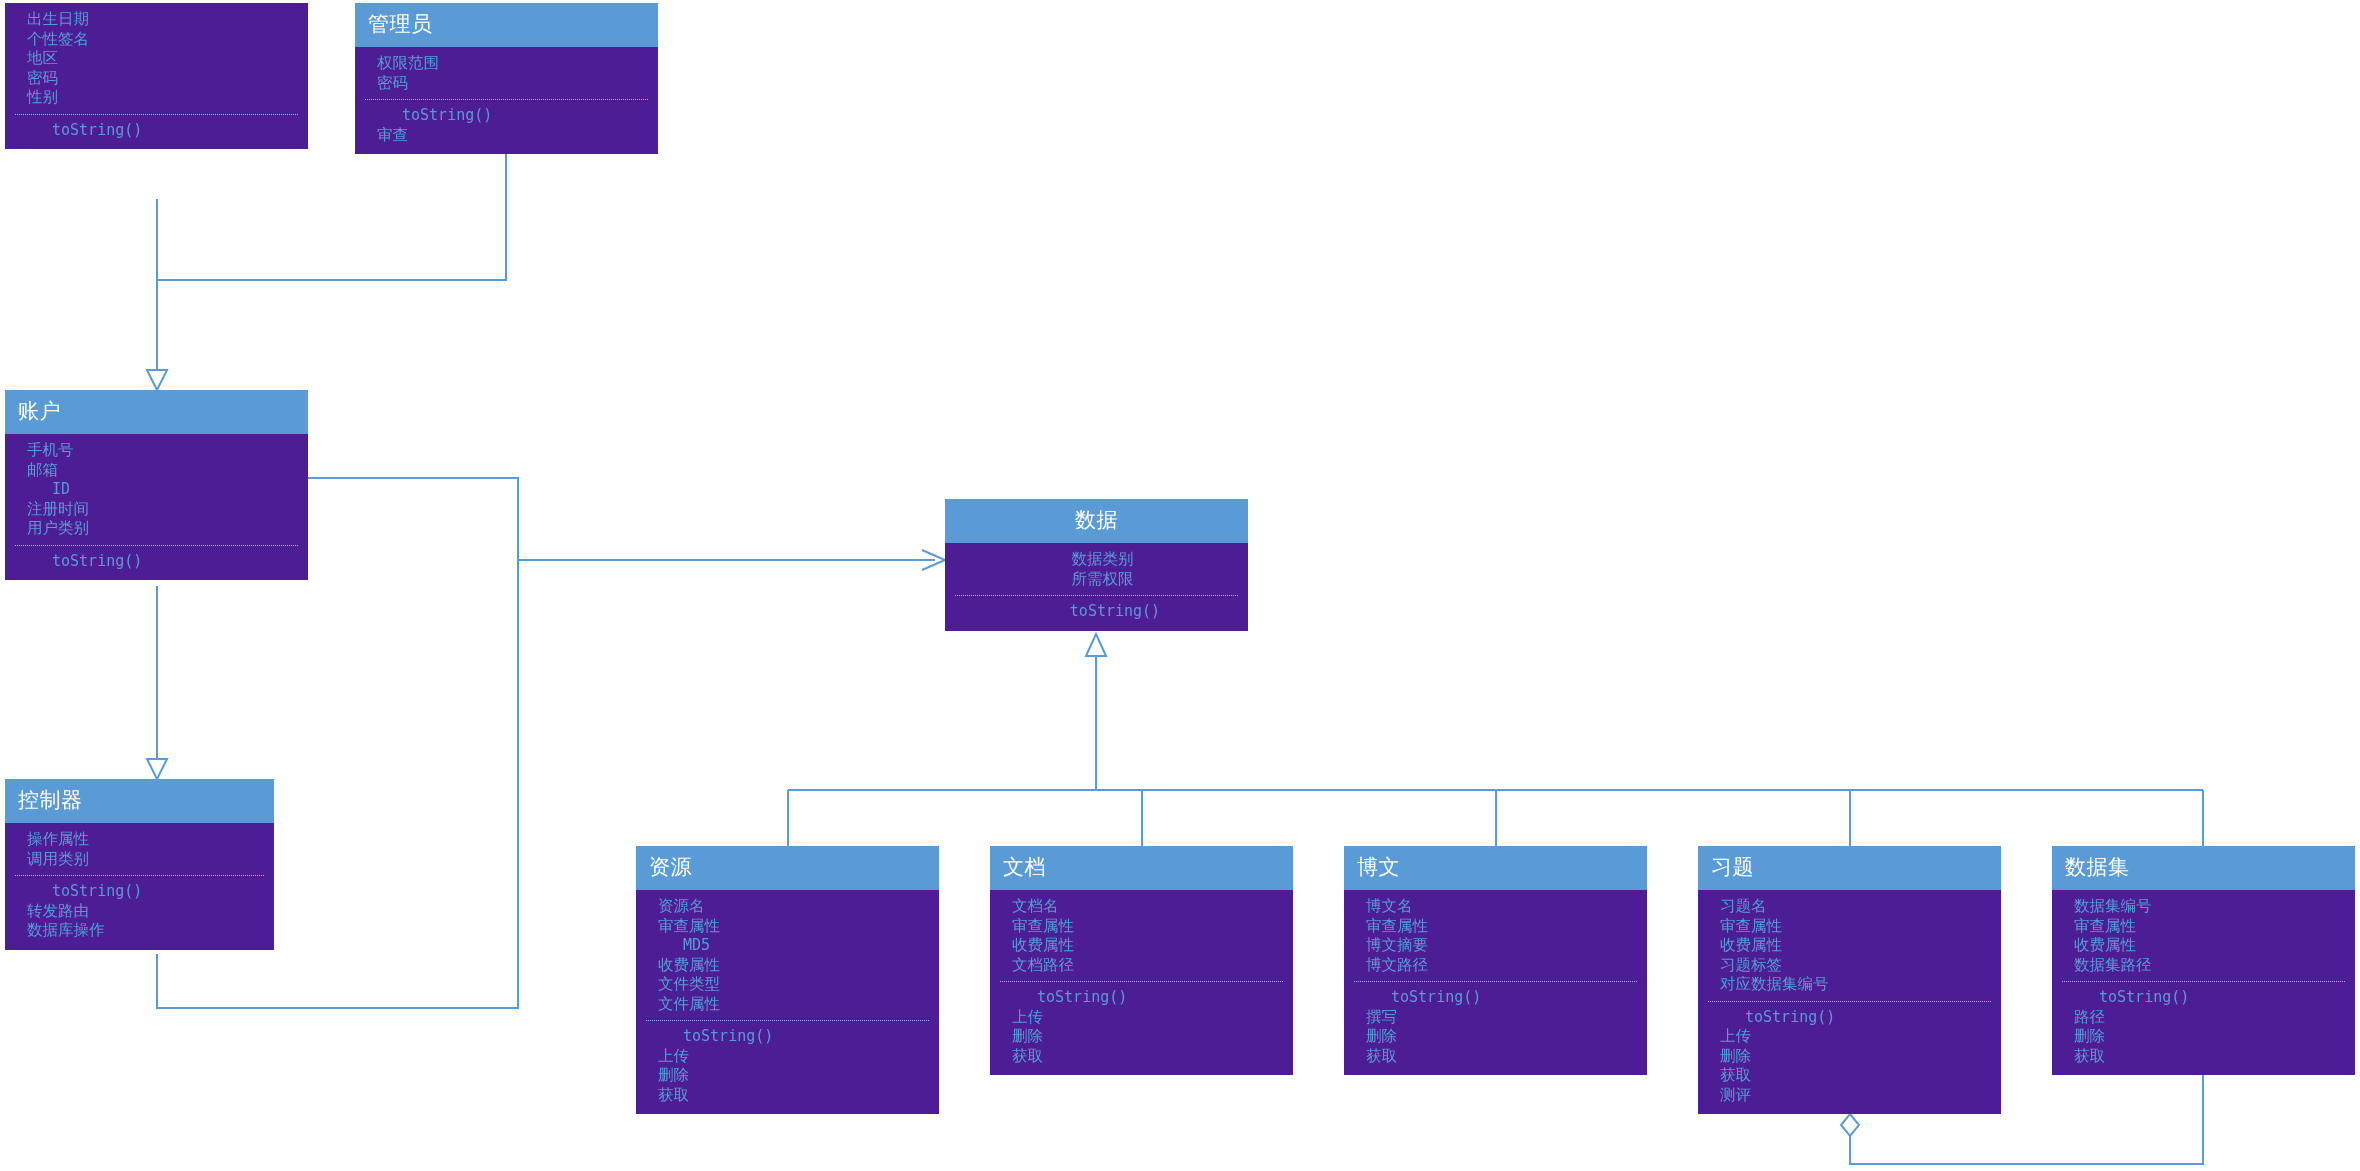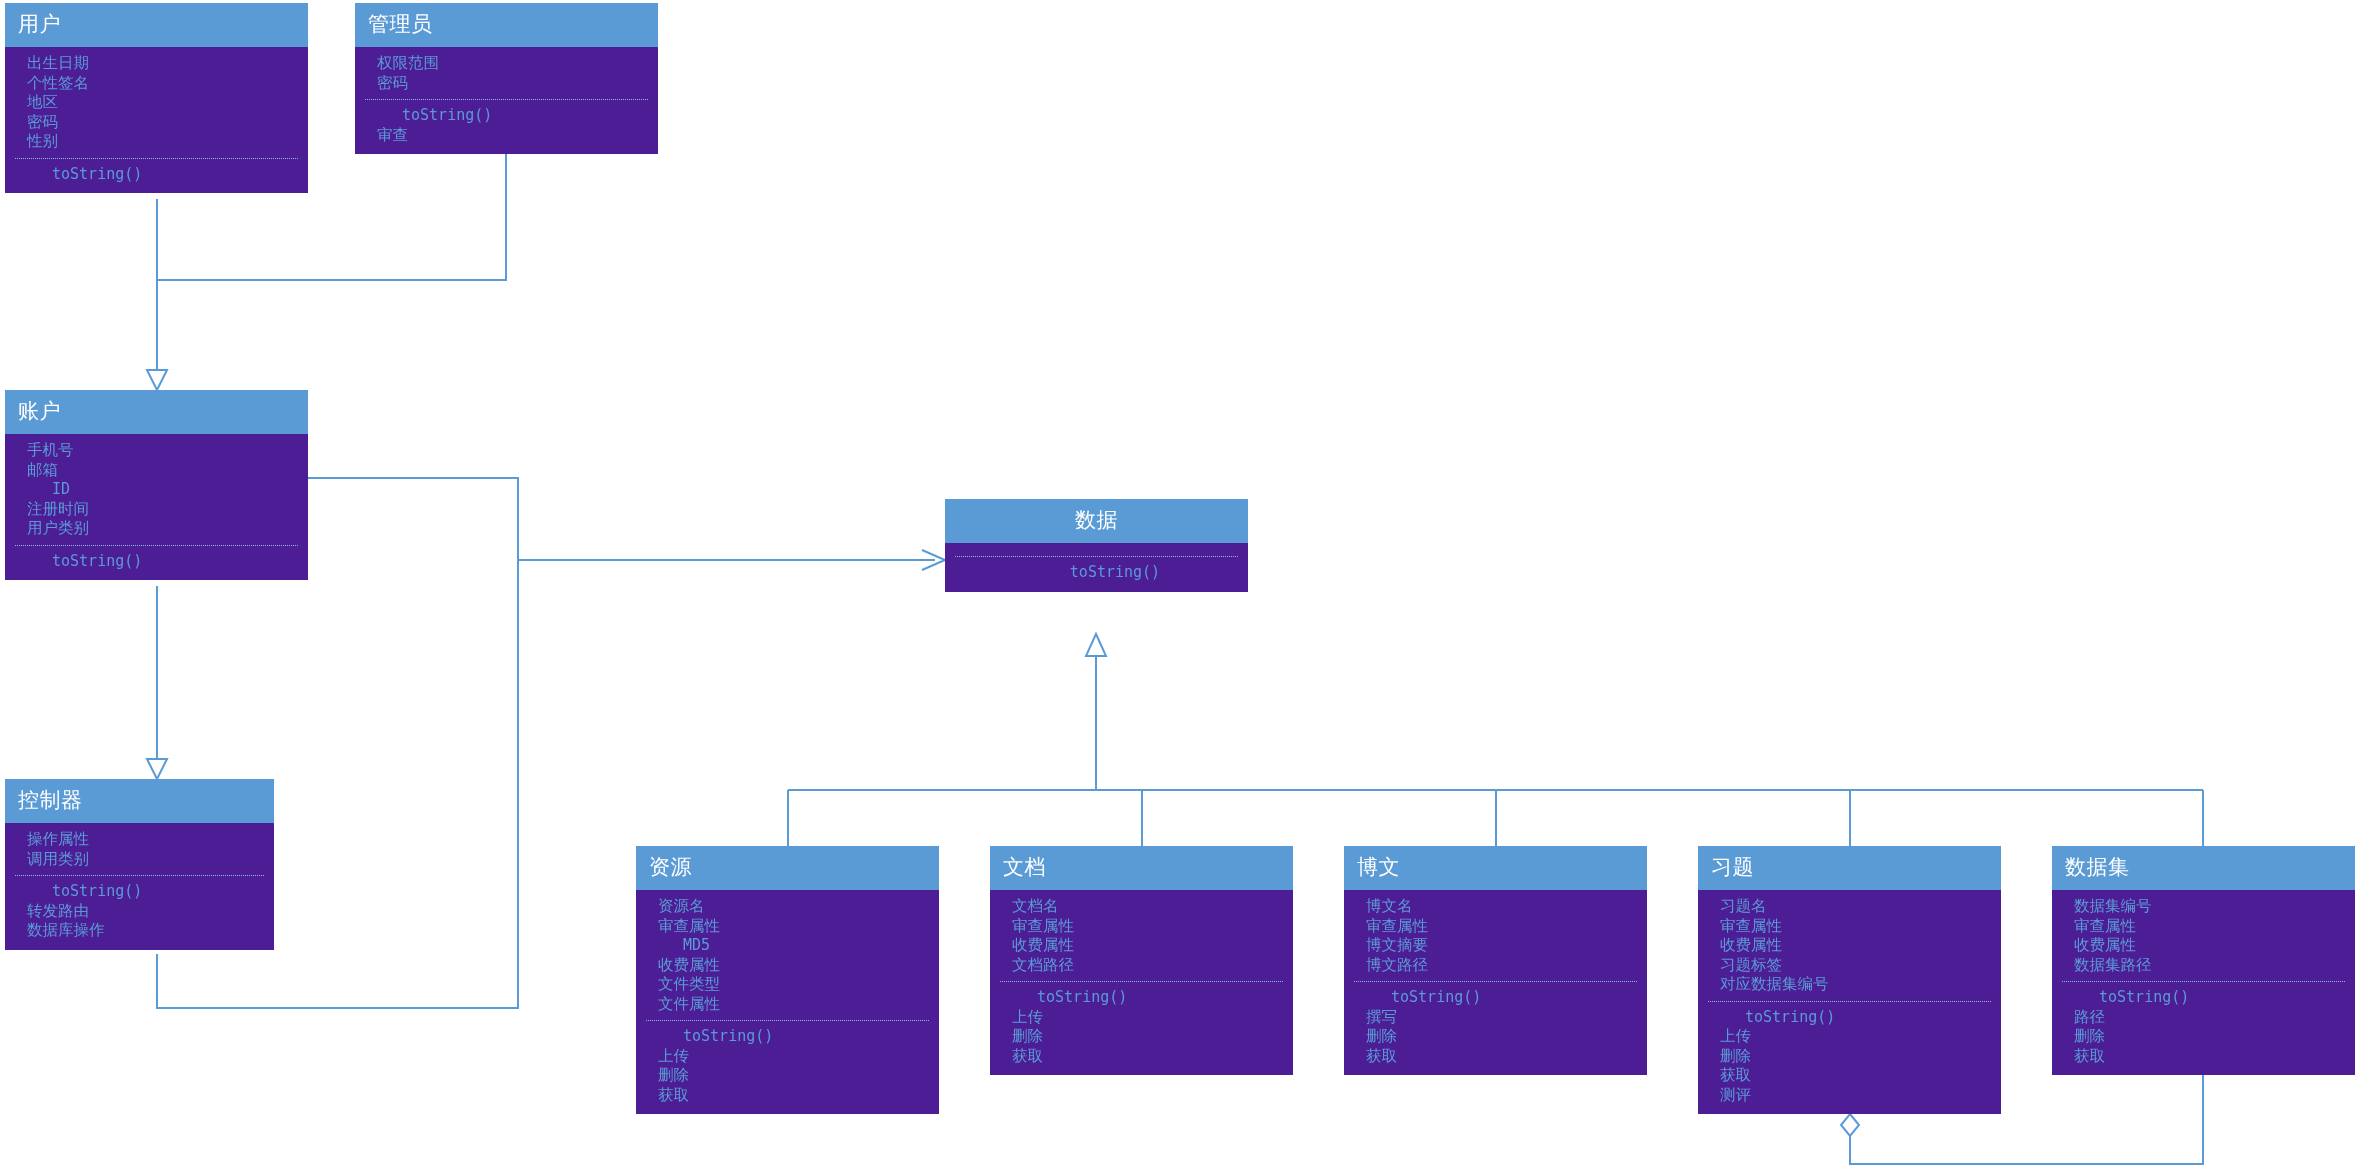--- a/index.html
+++ b/index.html
@@ -54,21 +54,20 @@
     <polygon points="157,779 147,759 167,759" fill="#FFFFFF" stroke="#5B9BD5" stroke-width="2"></polygon>
 
     <polyline points="922,550 945,560 922,570" fill="none" stroke="#5B9BD5" stroke-width="2"></polyline>
 
     <polygon points="1096,634 1086,656 1106,656" fill="#FFFFFF" stroke="#5B9BD5" stroke-width="2"></polygon>
 
     <polygon points="1850,1114 1859,1125 1850,1136 1841,1125" fill="#FFFFFF" stroke="#5B9BD5" stroke-width="2"></polygon>
   </svg>
 
   <div class="uml-class" style="left:5px;top:3px;width:303px;">
-    <div class="uml-header">用户</div>
     <div class="uml-body">
       <div class="uml-compartment">
         <div class="uml-row">出生日期</div>
         <div class="uml-row">个性签名</div>
         <div class="uml-row">地区</div>
         <div class="uml-row">密码</div>
         <div class="uml-row">性别</div>
       </div>
       <div class="sep"></div>
       <div class="uml-compartment">
@@ -121,20 +120,24 @@
         <div class="uml-row mono">toString()</div>
         <div class="uml-row">转发路由</div>
         <div class="uml-row">数据库操作</div>
       </div>
     </div>
   </div>
 
   <div class="uml-class" style="left:945px;top:499px;width:303px;text-align:center;">
     <div class="uml-header">数据</div>
     <div class="uml-body">
+      <div class="uml-compartment">
+        <div class="uml-row">数据类别</div>
+        <div class="uml-row">所需权限</div>
+      </div>
       <div class="sep"></div>
       <div class="uml-compartment">
         <div class="uml-row mono">toString()</div>
       </div>
     </div>
   </div>
 
   <div class="uml-class" style="left:636px;top:846px;width:303px;">
     <div class="uml-header">资源</div>
     <div class="uml-body">

